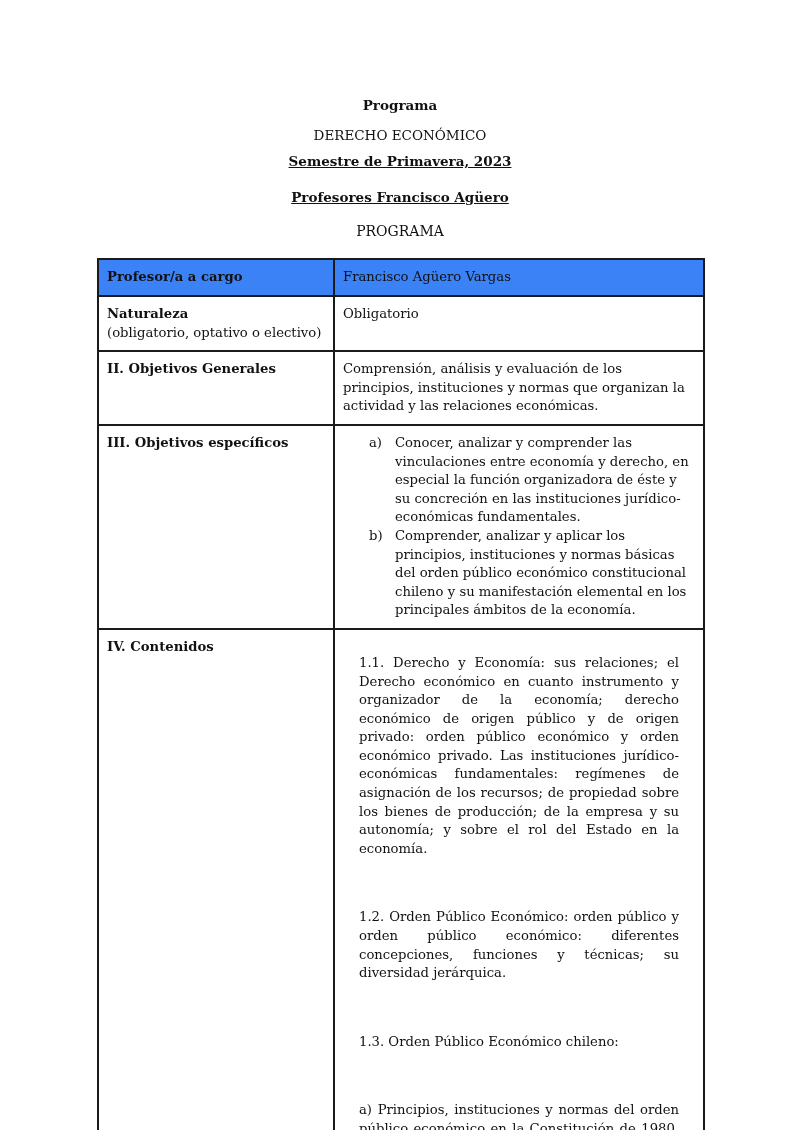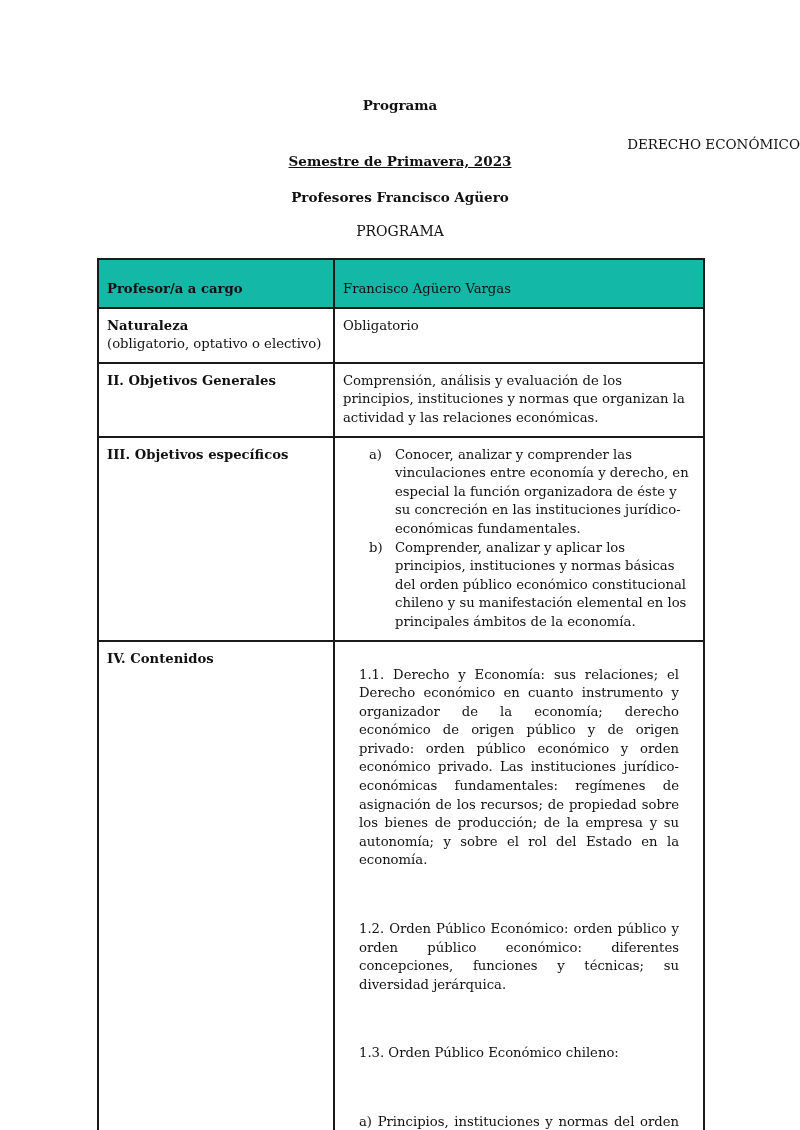--- a/index.html
+++ b/index.html
@@ -24,23 +24,23 @@
       position: absolute;
       left: 0;
       width: 800px;
       text-align: center;
       font-size: 13.5px;
       line-height: 18px;
       white-space: nowrap;
     }
     .bold { font-weight: bold; }
     .h-programa { top: 96px; }
-    .h-course { top: 135px; text-align: right; }
+    .h-course { top: 126px; }
     .h-semester { top: 152px; text-decoration: underline; }
-    .h-profs { top: 188px; }
+    .h-profs { top: 188px; text-decoration: underline; }
     .h-programa2 { top: 222px; font-size: 14px; }
 
     .syllabus-table {
       position: absolute;
       left: 97px;
       top: 258px;
       width: 606px;
       border-collapse: collapse;
       table-layout: fixed;
       font-size: 13.2px;
@@ -48,23 +48,23 @@
     }
     .syllabus-table td {
       border: 2px solid #1a1a1a;
       vertical-align: top;
       padding: 8px 8px 8px 8px;
       box-sizing: border-box;
     }
     .col-label { width: 236px; }
     .col-value { width: 370px; }
     .row-header td {
-      background: #14b8a6;
+      background: #3b82f6;
       height: 37px;
-      padding-top: 20px;
+      padding-top: 8px;
     }
     .label-main { font-weight: bold; display: block; }
     .label-sub { display: block; font-weight: normal; }
     .row-naturaleza td { height: 51px; }
     .row-descripcion td { height: 34px; }
     .row-generales td { height: 73px; }
     .row-especificos td { height: 191px; }
     .row-contenidos td { height: 383px; border-bottom: 6px solid #0c4a6e; }
 
     .obj-list {

